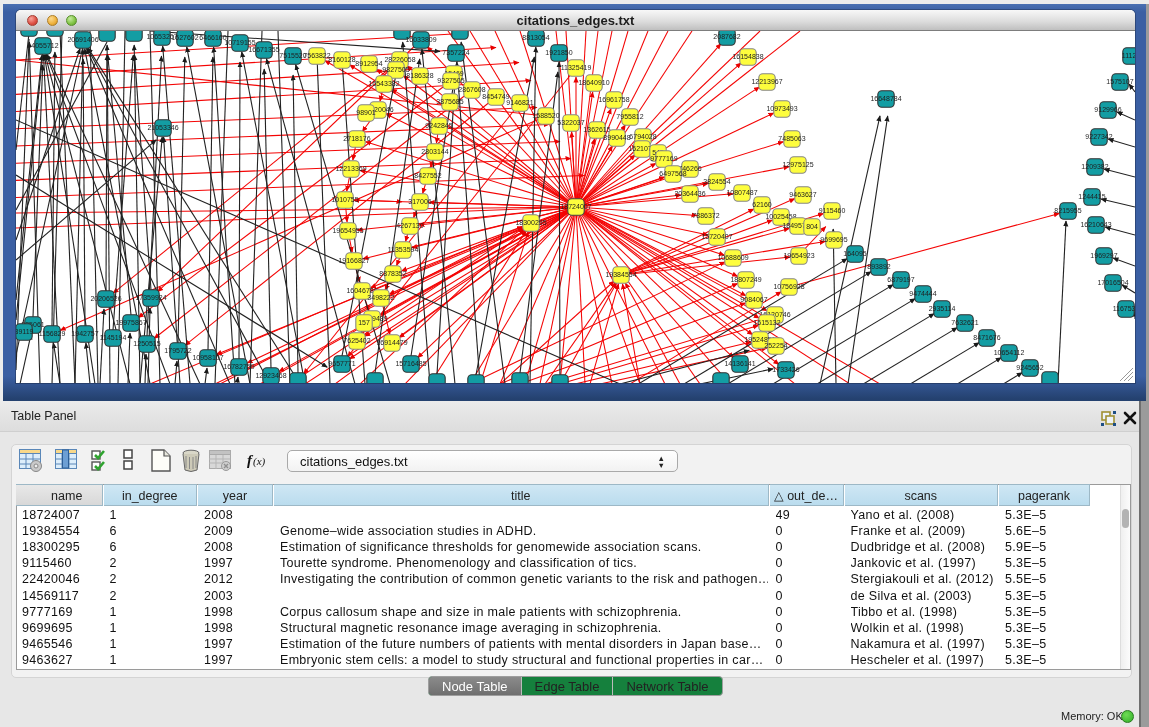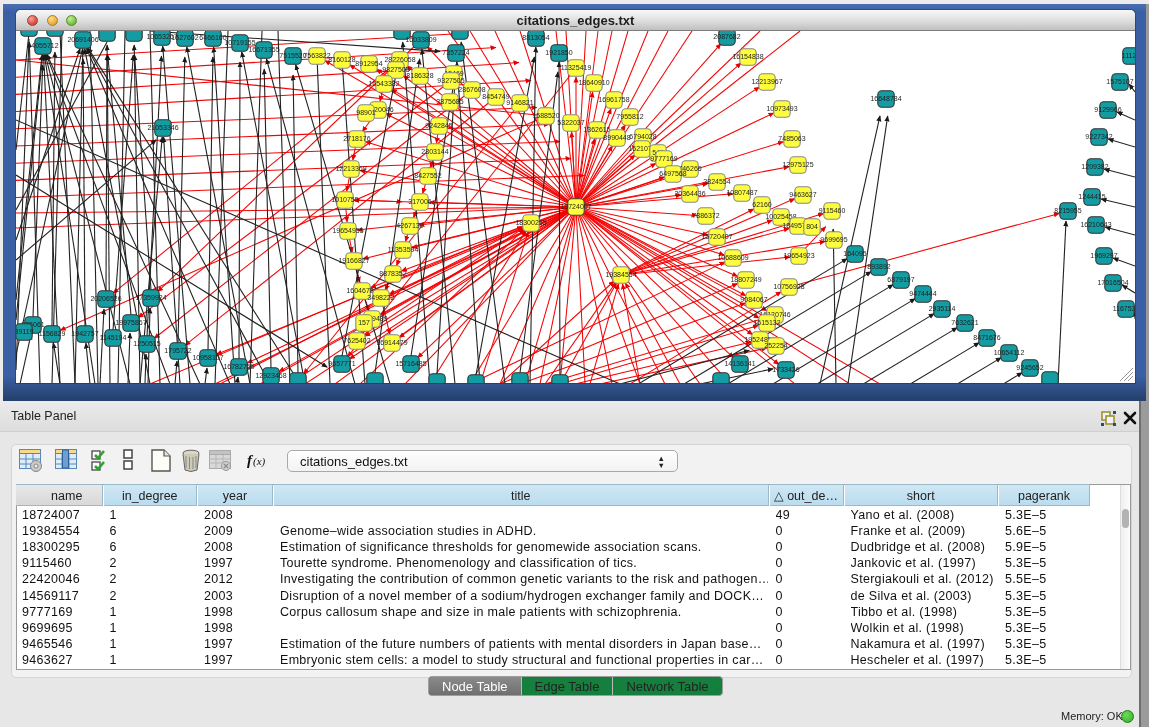--- a/index.html
+++ b/index.html
@@ -670,21 +670,21 @@
 <div id="combo" style="position:absolute;left:287px;top:450px;width:391px;height:22px;background:linear-gradient(180deg,#ffffff,#f2f2f2);border:1px solid #a9a9a9;border-radius:5px;">
   <span style="position:absolute;left:12px;top:3px;font-size:13px;color:#111;">citations_edges.txt</span>
   <span style="position:absolute;right:12px;top:3.5px;font-size:7.5px;line-height:7px;color:#222;">▲<br>▼</span>
 </div>
 <div id="tablebg"></div>
 <div class="th gray" style="left:16px;width:86.5px;padding-left:16px;">name</div>
 <div class="th" style="left:103.5px;width:93.5px;">in_degree</div>
 <div class="th" style="left:198px;width:75px;">year</div>
 <div class="th" style="left:274px;width:494.5px;">title</div>
 <div class="th" style="left:769.5px;width:74.0px;">△ out_de…</div>
-<div class="th" style="left:844.5px;width:153.5px;">short</div>
+<div class="th" style="left:844.5px;width:153.5px;">scans</div>
 <div class="th" style="left:999px;width:91px;">pagerank</div>
 <div class="cell" style="left:22px;top:507.0px;width:79.5px;">18724007</div>
 <div class="cell" style="left:109.5px;top:507.0px;width:86.5px;">1</div>
 <div class="cell" style="left:204px;top:507.0px;width:68px;">2008</div>
 <div class="cell" style="left:775.5px;top:507.0px;width:67.0px;">49</div>
 <div class="cell" style="left:850.5px;top:507.0px;width:146.5px;">Yano et al. (2008)</div>
 <div class="cell" style="left:1005px;top:507.0px;width:84px;">5.3E–5</div>
 <div class="cell" style="left:22px;top:523.1px;width:79.5px;">19384554</div>
 <div class="cell" style="left:109.5px;top:523.1px;width:86.5px;">6</div>
 <div class="cell" style="left:204px;top:523.1px;width:68px;">2009</div>
@@ -709,34 +709,34 @@
 <div class="cell" style="left:22px;top:571.4px;width:79.5px;">22420046</div>
 <div class="cell" style="left:109.5px;top:571.4px;width:86.5px;">2</div>
 <div class="cell" style="left:204px;top:571.4px;width:68px;">2012</div>
 <div class="cell" style="left:280px;top:571.4px;width:487.5px;">Investigating the contribution of common genetic variants to the risk and pathogen…</div>
 <div class="cell" style="left:775.5px;top:571.4px;width:67.0px;">0</div>
 <div class="cell" style="left:850.5px;top:571.4px;width:146.5px;">Stergiakouli et al. (2012)</div>
 <div class="cell" style="left:1005px;top:571.4px;width:84px;">5.5E–5</div>
 <div class="cell" style="left:22px;top:587.5px;width:79.5px;">14569117</div>
 <div class="cell" style="left:109.5px;top:587.5px;width:86.5px;">2</div>
 <div class="cell" style="left:204px;top:587.5px;width:68px;">2003</div>
-<div class="cell" style="left:280px;top:587.5px;width:487.5px;">Disruption of a novel member of a sodium/hydrogen exchanger family and DOCK…</div>
 <div class="cell" style="left:775.5px;top:587.5px;width:67.0px;">0</div>
 <div class="cell" style="left:850.5px;top:587.5px;width:146.5px;">de Silva et al. (2003)</div>
 <div class="cell" style="left:1005px;top:587.5px;width:84px;">5.3E–5</div>
 <div class="cell" style="left:22px;top:603.6px;width:79.5px;">9777169</div>
 <div class="cell" style="left:109.5px;top:603.6px;width:86.5px;">1</div>
 <div class="cell" style="left:204px;top:603.6px;width:68px;">1998</div>
 <div class="cell" style="left:280px;top:603.6px;width:487.5px;">Corpus callosum shape and size in male patients with schizophrenia.</div>
 <div class="cell" style="left:775.5px;top:603.6px;width:67.0px;">0</div>
 <div class="cell" style="left:850.5px;top:603.6px;width:146.5px;">Tibbo et al. (1998)</div>
 <div class="cell" style="left:1005px;top:603.6px;width:84px;">5.3E–5</div>
 <div class="cell" style="left:22px;top:619.7px;width:79.5px;">9699695</div>
 <div class="cell" style="left:109.5px;top:619.7px;width:86.5px;">1</div>
 <div class="cell" style="left:204px;top:619.7px;width:68px;">1998</div>
+<div class="cell" style="left:280px;top:619.7px;width:487.5px;">Structural magnetic resonance image averaging in schizophrenia.</div>
 <div class="cell" style="left:775.5px;top:619.7px;width:67.0px;">0</div>
 <div class="cell" style="left:850.5px;top:619.7px;width:146.5px;">Wolkin et al. (1998)</div>
 <div class="cell" style="left:1005px;top:619.7px;width:84px;">5.3E–5</div>
 <div class="cell" style="left:22px;top:635.8px;width:79.5px;">9465546</div>
 <div class="cell" style="left:109.5px;top:635.8px;width:86.5px;">1</div>
 <div class="cell" style="left:204px;top:635.8px;width:68px;">1997</div>
 <div class="cell" style="left:280px;top:635.8px;width:487.5px;">Estimation of the future numbers of patients with mental disorders in Japan base…</div>
 <div class="cell" style="left:775.5px;top:635.8px;width:67.0px;">0</div>
 <div class="cell" style="left:850.5px;top:635.8px;width:146.5px;">Nakamura et al. (1997)</div>
 <div class="cell" style="left:1005px;top:635.8px;width:84px;">5.3E–5</div>

